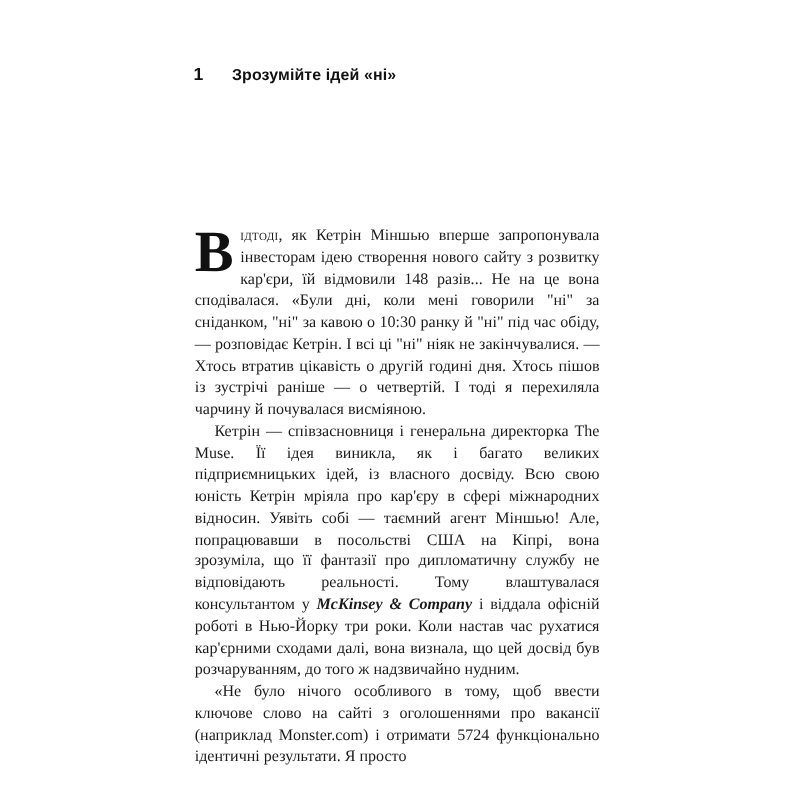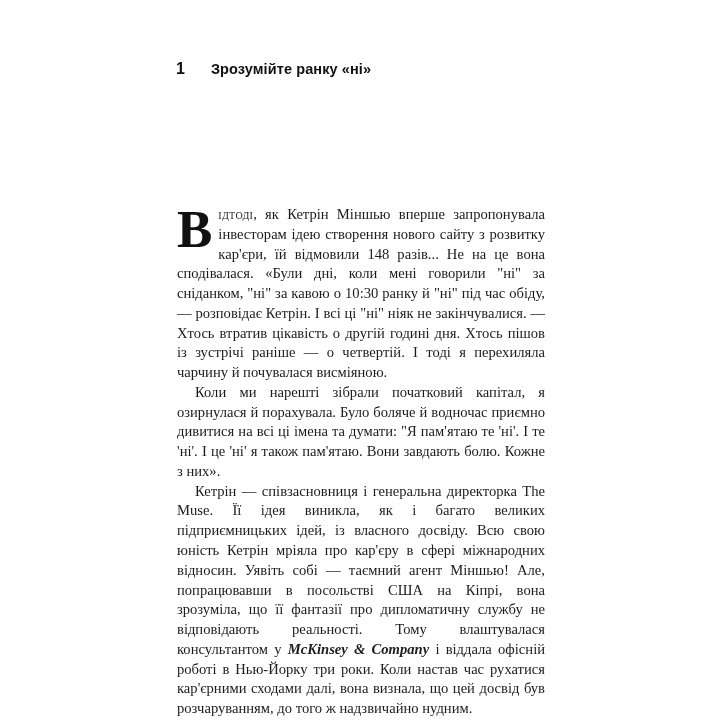--- a/index.html
+++ b/index.html
@@ -82,30 +82,29 @@
     font-weight: bold;
   }
 </style>
 </head>
 <body>
 
 <div class="page">
 
   <div class="header">
     <span class="chapter-number">1</span>
-    <span class="chapter-title">Зрозумійте ранку «ні»</span>
+    <span class="chapter-title">Зрозумійте ідей «ні»</span>
   </div>
 
   <div class="body-block">
 
     <p class="para first-para">
       <span class="dropcap">В</span><span class="smallcaps-lead">ідтоді</span><span>, як Кетрін Міншью вперше запропонувала інвесторам ідею створення нового сайту з розвитку кар'єри, їй відмовили 148 разів... Не на це вона сподівалася. «Були дні, коли мені говорили "ні" за сніданком, "ні" за кавою о 10:30 ранку й "ні" під час обіду, — розповідає Кетрін. І всі ці "ні" ніяк не закінчувалися. — Хтось втратив цікавість о другій годині дня. Хтось пішов із зустрічі раніше — о четвертій. І тоді я перехиляла чарчину й почувалася висміяною.</span>
     </p>
 
-    <p class="para">Коли ми нарешті зібрали початковий капітал, я озирнулася й порахувала. Було боляче й водночас приємно дивитися на всі ці імена та думати: "Я пам'ятаю те 'ні'. І те 'ні'. І це 'ні' я також пам'ятаю. Вони завдають болю. Кожне з них».</p>
 
     <p class="para"><span>Кетрін — співзасновниця і генеральна директорка The Muse. Її ідея виникла, як і багато великих підприємницьких ідей, із власного досвіду. Всю свою юність Кетрін мріяла про кар'єру в сфері міжнародних відносин. Уявіть собі — таємний агент Міншью! Але, попрацювавши в посольстві США на Кіпрі, вона зрозуміла, що її фантазії про дипломатичну службу не відповідають реальності. Тому влаштувалася консультантом у </span><span class="italic">McKinsey &amp; Company</span><span> і віддала офісній роботі в Нью-Йорку три роки. Коли настав час рухатися кар'єрними сходами далі, вона визнала, що цей досвід був розчаруванням, до того ж надзвичайно нудним.</span></p>
 
     <p class="para">«Не було нічого особливого в тому, щоб ввести ключове слово на сайті з оголошеннями про вакансії (наприклад Monster.com) і отримати 5724 функціонально ідентичні результати. Я просто</p>
 
   </div>
 
 </div>
 
 </body></html>

